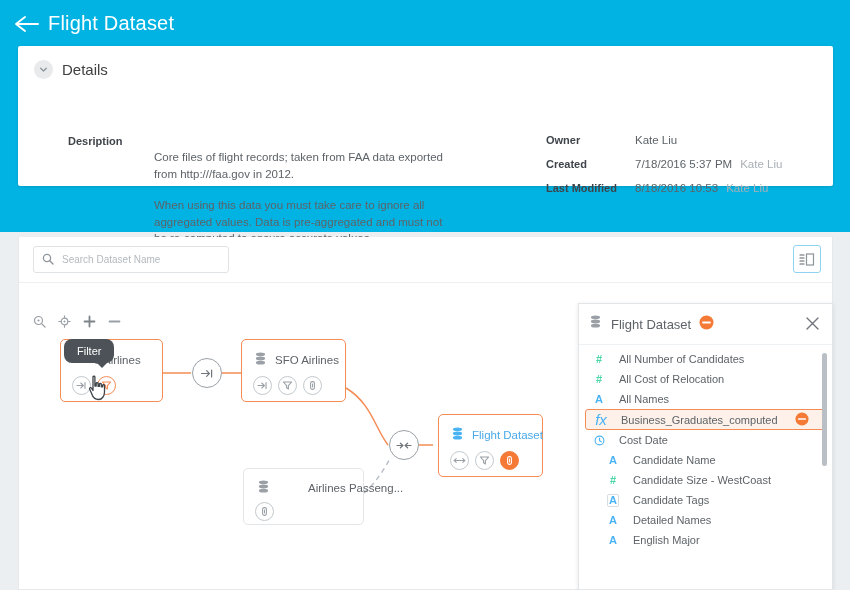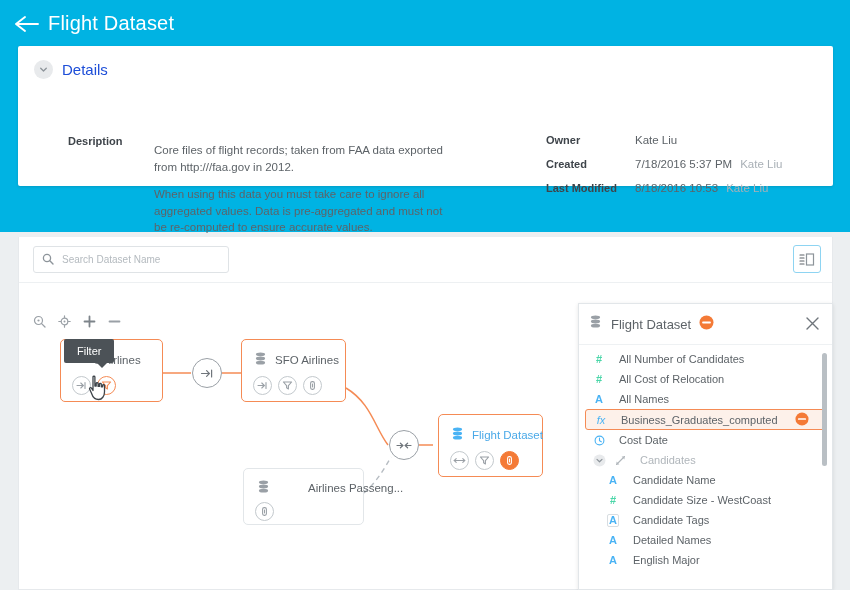--- a/index.html
+++ b/index.html
@@ -33,31 +33,31 @@
     background: #ffffff; border-radius: 2px;
     box-shadow: 0 1px 3px rgba(0,0,0,.13);
   }
   .details-head { position: absolute; left: 16px; top: 14px; display: flex; align-items: center; }
   .chev-circle {
     width: 19px; height: 19px; border-radius: 50%; background: #e8eaec;
     display: flex; align-items: center; justify-content: center;
     margin-right: 9px; cursor: pointer;
   }
   .chev-circle svg { display: block; }
-  .details-title { font-size: 15px; color: #1d4ed8; }
+  .details-title { font-size: 15px; color: #404040; }
 
   .desc-label {
     position: absolute; left: 30px; top: 89px;
     font-size: 11px; color: #3e444a; font-weight: bold; padding-left: 20px;
   }
   .desc-body {
     position: absolute; left: 136px; top: 88px; width: 300px;
     font-size: 11.5px; color: #5d6368; line-height: 16.5px;
   }
-  .desc-body p { margin: 8px 0 11px 0; }
+  .desc-body p { margin: 15px 0 11px 0; }
   .desc-body p:last-child { margin-bottom: 0; }
 
   .meta { position: absolute; left: 480px; top: 88px; width: 330px; margin-left: 48px; }
   .meta-row { display: flex; margin-bottom: 12px; align-items: baseline; }
   .meta-label { width: 89px; font-size: 11px; color: #3e444a; font-weight: bold; }
   .meta-value { font-size: 11.5px; color: #5d6368; }
   .meta-sub { font-size: 11.5px; color: #a9b0b6; margin-left: 8px; }
 
   
   .tabs {
@@ -127,21 +127,21 @@
   .db-icon { position: absolute; }
 
   .connector {
     position: absolute; width: 30px; height: 30px; border-radius: 50%;
     background: #fff; border: 1px solid #9aa0a6;
     display: flex; align-items: center; justify-content: center;
   }
 
   .tooltip {
     position: absolute; background: #4c5257; color: #fff;
-    font-size: 11px; border-radius: 2px; padding: 6px 13px;
+    font-size: 11px; border-radius: 8px; padding: 6px 13px;
     white-space: nowrap; z-index: 30;
   }
   .tooltip::after {
     content: ""; position: absolute; left: 32px; bottom: -5px;
     width: 0; height: 0; border-left: 6px solid transparent;
     border-right: 6px solid transparent; border-top: 6px solid #4c5257;
   }
   .cursor-hand { position: absolute; z-index: 31; }
 
   
@@ -438,56 +438,40 @@
         <span class="ficon icon-t" style="color:#4ad6a8;">#</span>
         <span class="flabel">All Cost of Relocation</span>
       </div>
 
       <div class="field-row">
         <span class="ficon icon-t" style="color:#4ab3f4;">A</span>
         <span class="flabel">All Names</span>
       </div>
 
       <div class="field-row selected">
-        <span class="ficon" style="color:#4ab3f4; font-size:11px; font-style:italic; font-weight:normal;">fx</span>
+        <span class="ficon" style="color:#4ab3f4; font-size:15px; font-style:italic; font-weight:normal;">fx</span>
         <span class="flabel">Business_Graduates_computed</span>
         <span class="row-block">
           <svg width="14" height="14" viewBox="0 0 15 15">
             <circle cx="7.5" cy="7.5" r="7" fill="#f47a36"></circle>
             <path d="M4 7.5 H11" stroke="#ffffff" stroke-width="1.8" stroke-linecap="round"></path>
           </svg>
         </span>
       </div>
 
       <div class="field-row">
         <span class="ficon">
           <svg width="11" height="11" viewBox="0 0 11 11">
             <circle cx="5.5" cy="5.5" r="4.4" stroke="#4ab3f4" stroke-width="1.1" fill="none"></circle>
             <path d="M5.5 3 V5.7 L7.3 6.8" stroke="#4ab3f4" stroke-width="1.1" fill="none" stroke-linecap="round"></path>
           </svg>
         </span>
         <span class="flabel">Cost Date</span>
       </div>
 
-      <div class="field-row group">
-        <span class="ficon">
-          <svg width="13" height="13" viewBox="0 0 13 13">
-            <circle cx="6.5" cy="6.5" r="6" fill="#e8eaec"></circle>
-            <path d="M4 5.4 L6.5 7.8 L9 5.4" stroke="#8d949a" stroke-width="1.2" fill="none" stroke-linecap="round" stroke-linejoin="round"></path>
-          </svg>
-        </span>
-        <span class="ficon" style="margin-left:5px;">
-          <svg width="11" height="11" viewBox="0 0 11 11">
-            <path d="M1.5 9.5 L9.5 1.5" stroke="#b0b6bb" stroke-width="1.1" stroke-linecap="round"></path>
-            <path d="M6.6 1.5 H9.5 V4.4 Z" fill="#b0b6bb"></path>
-            <path d="M1.5 6.6 V9.5 H4.4 Z" fill="#b0b6bb"></path>
-          </svg>
-        </span>
-        <span class="flabel">Candidates</span>
-      </div>
 
       <div class="field-row child">
         <span class="ficon icon-t" style="color:#4ab3f4;">A</span>
         <span class="flabel">Candidate Name</span>
       </div>
 
       <div class="field-row child">
         <span class="ficon icon-t" style="color:#4ad6a8;">#</span>
         <span class="flabel">Candidate Size - WestCoast</span>
       </div>

